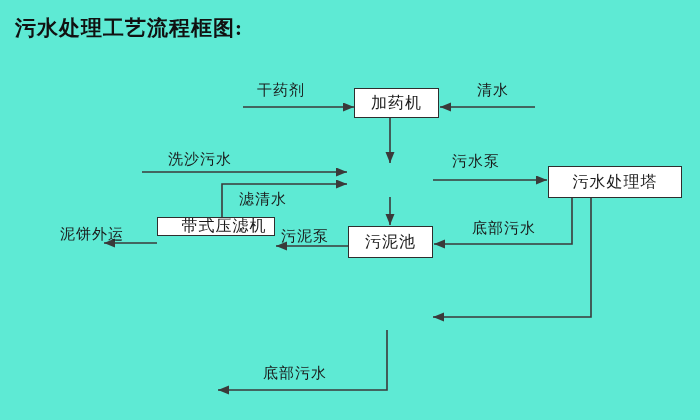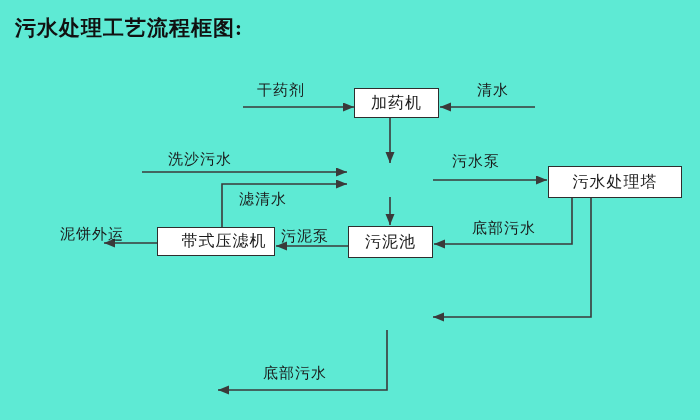--- a/index.html
+++ b/index.html
@@ -46,21 +46,21 @@
     <polyline points="572,198 572,244 434,244" marker-end="url(#arr)"></polyline>
     <polyline points="591,198 591,317 433,317" marker-end="url(#arr)"></polyline>
     <line x1="348" y1="246" x2="276" y2="246" marker-end="url(#arr)"></line>
     <line x1="157" y1="243" x2="104" y2="243" marker-end="url(#arr)"></line>
     <polyline points="387,330 387,390 218,390" marker-end="url(#arr)"></polyline>
   </svg>
 
   <div class="node" style="left:354px;top:88px;width:85px;height:30px;">加药机</div>
   <div class="node" style="left:548px;top:166px;width:134px;height:32px;">污水处理塔</div>
   <div class="node" style="left:348px;top:226px;width:85px;height:32px;">污泥池</div>
-  <div class="node" style="left:157px;top:227px;width:118px;height:29px;padding-left:16px;">带式压滤机</div>
+  <div class="node" style="left:157px;top:217px;width:118px;height:19px;padding-left:16px;">带式压滤机</div>
 
   <div class="flabel" style="left:257px;top:81px;">干药剂</div>
   <div class="flabel" style="left:477px;top:81px;">清水</div>
   <div class="flabel" style="left:168px;top:150px;">洗沙污水</div>
   <div class="flabel" style="left:452px;top:152px;">污水泵</div>
   <div class="flabel" style="left:239px;top:190px;">滤清水</div>
   <div class="flabel" style="left:17px;top:225px;margin-left:43px;">泥饼外运</div>
   <div class="flabel" style="left:281px;top:227px;">污泥泵</div>
   <div class="flabel" style="left:472px;top:219px;">底部污水</div>
   <div class="flabel" style="left:263px;top:364px;">底部污水</div>

